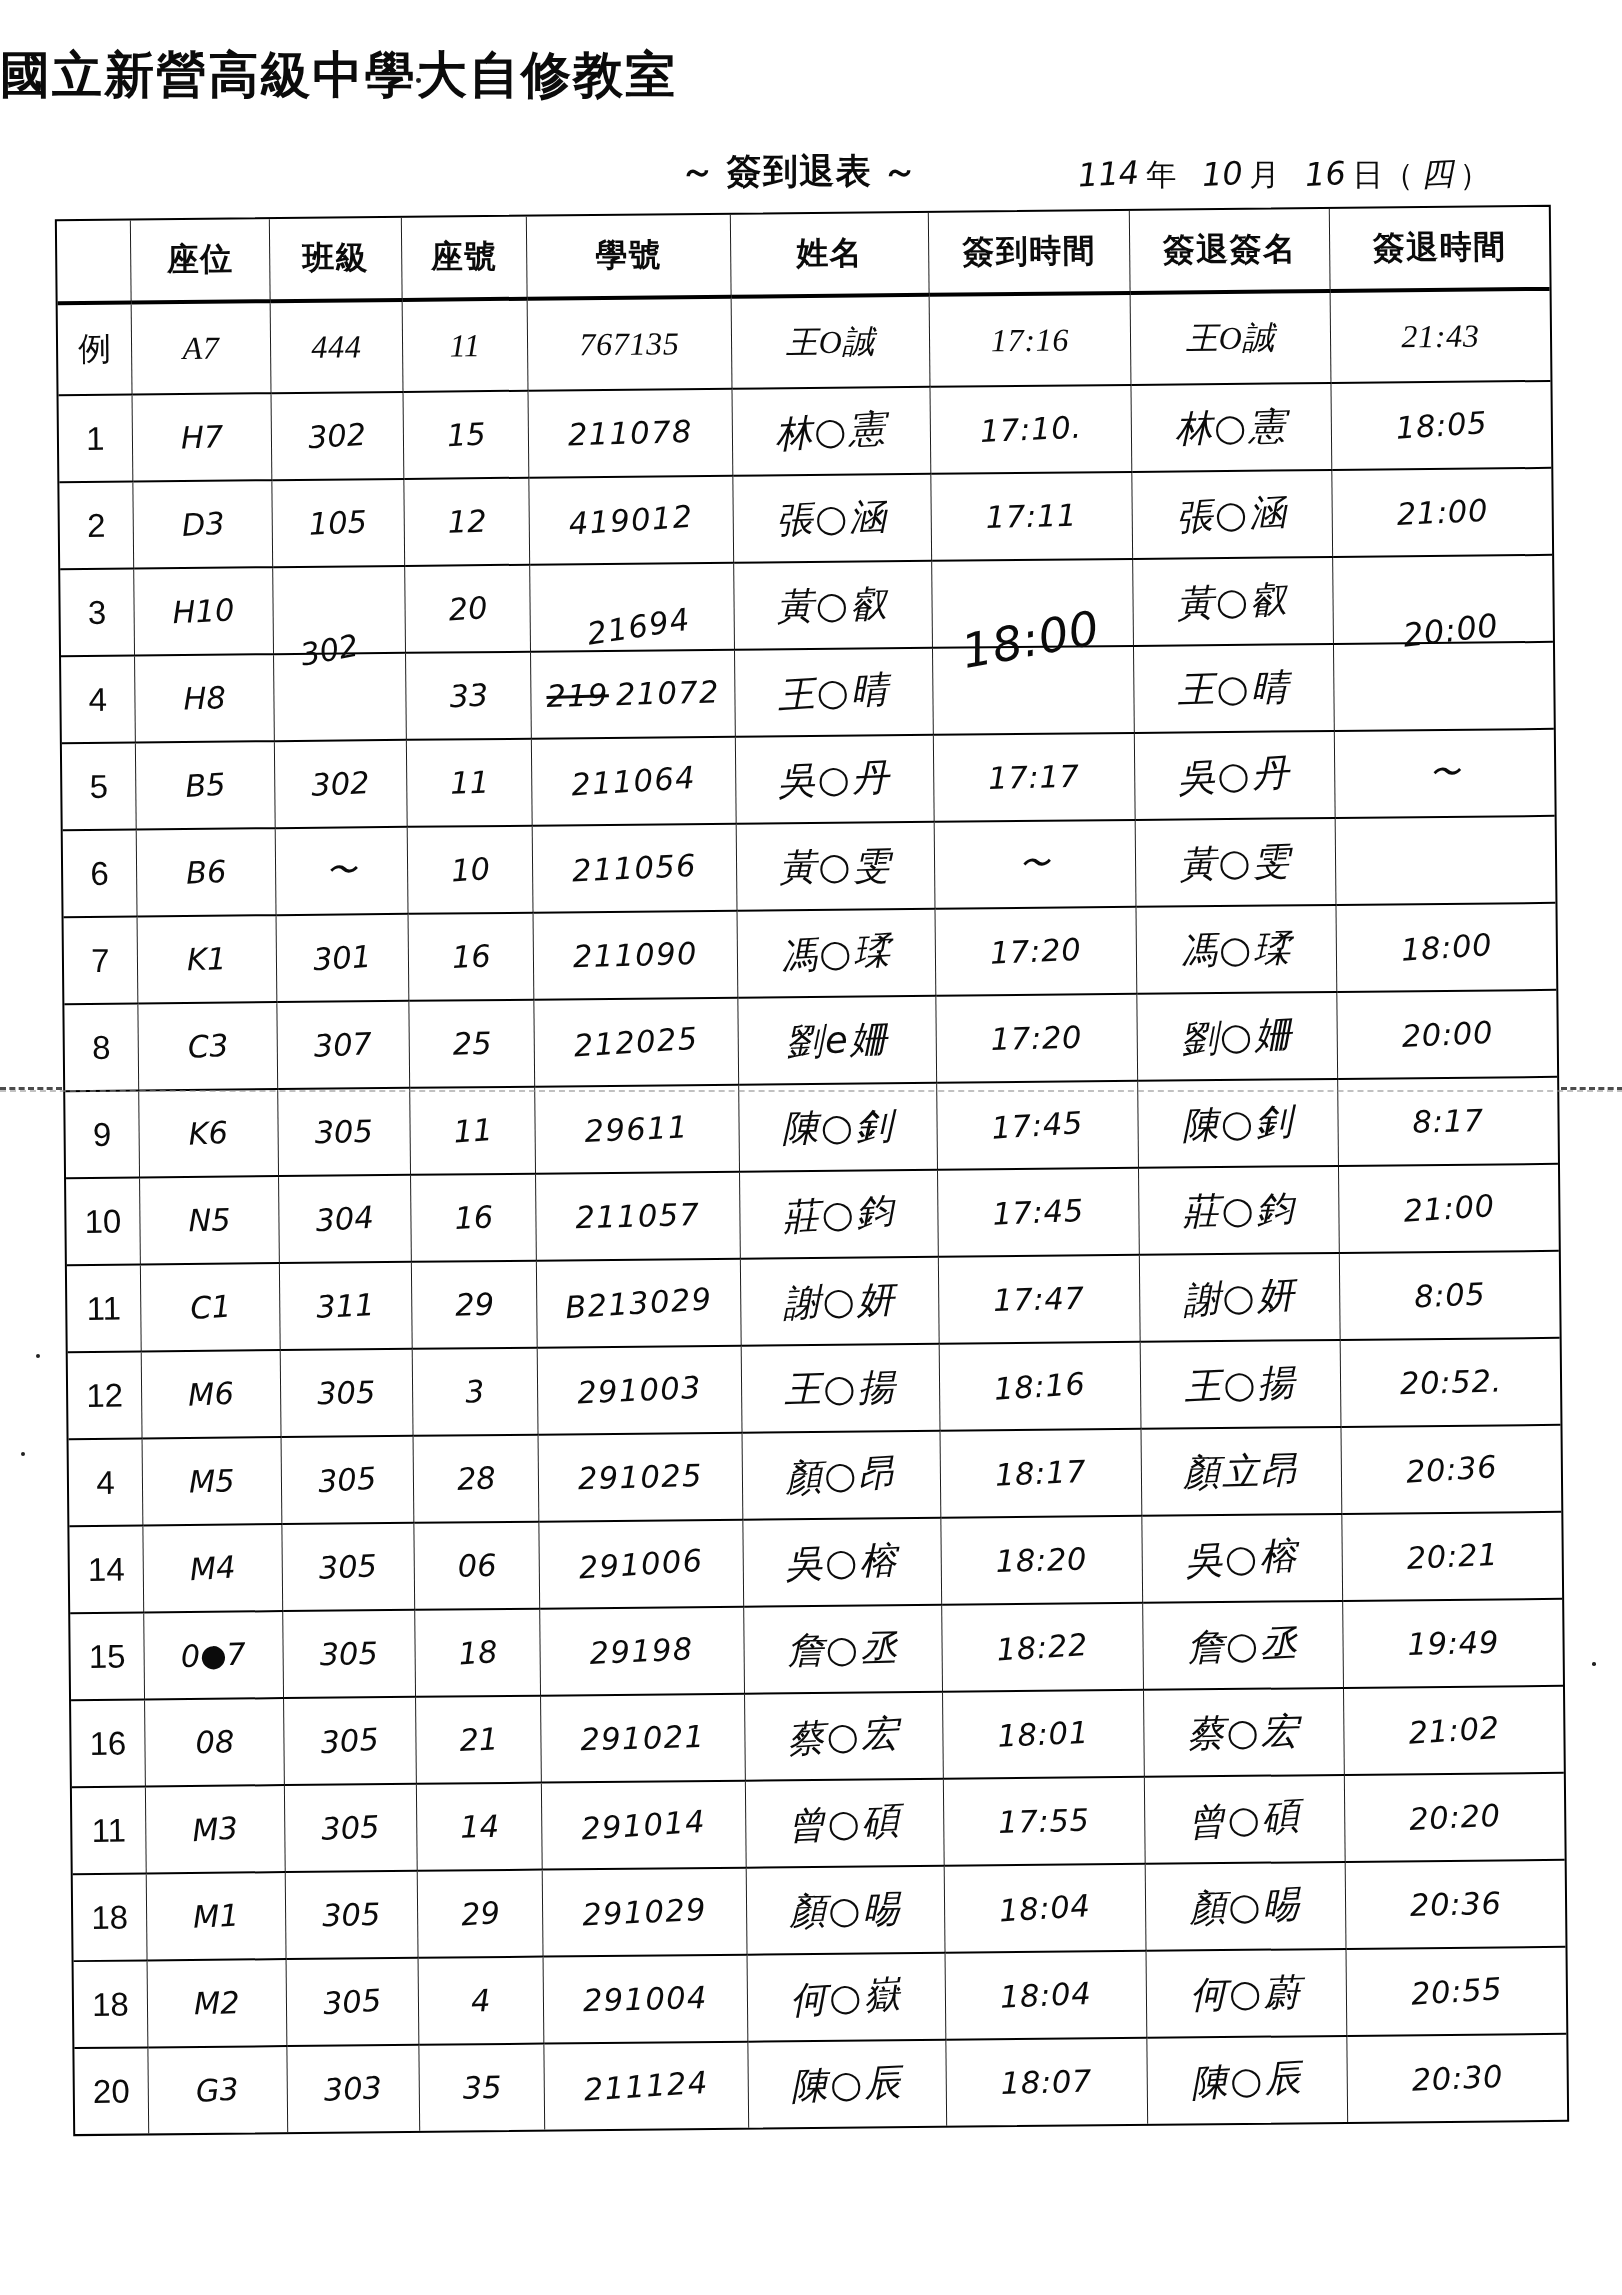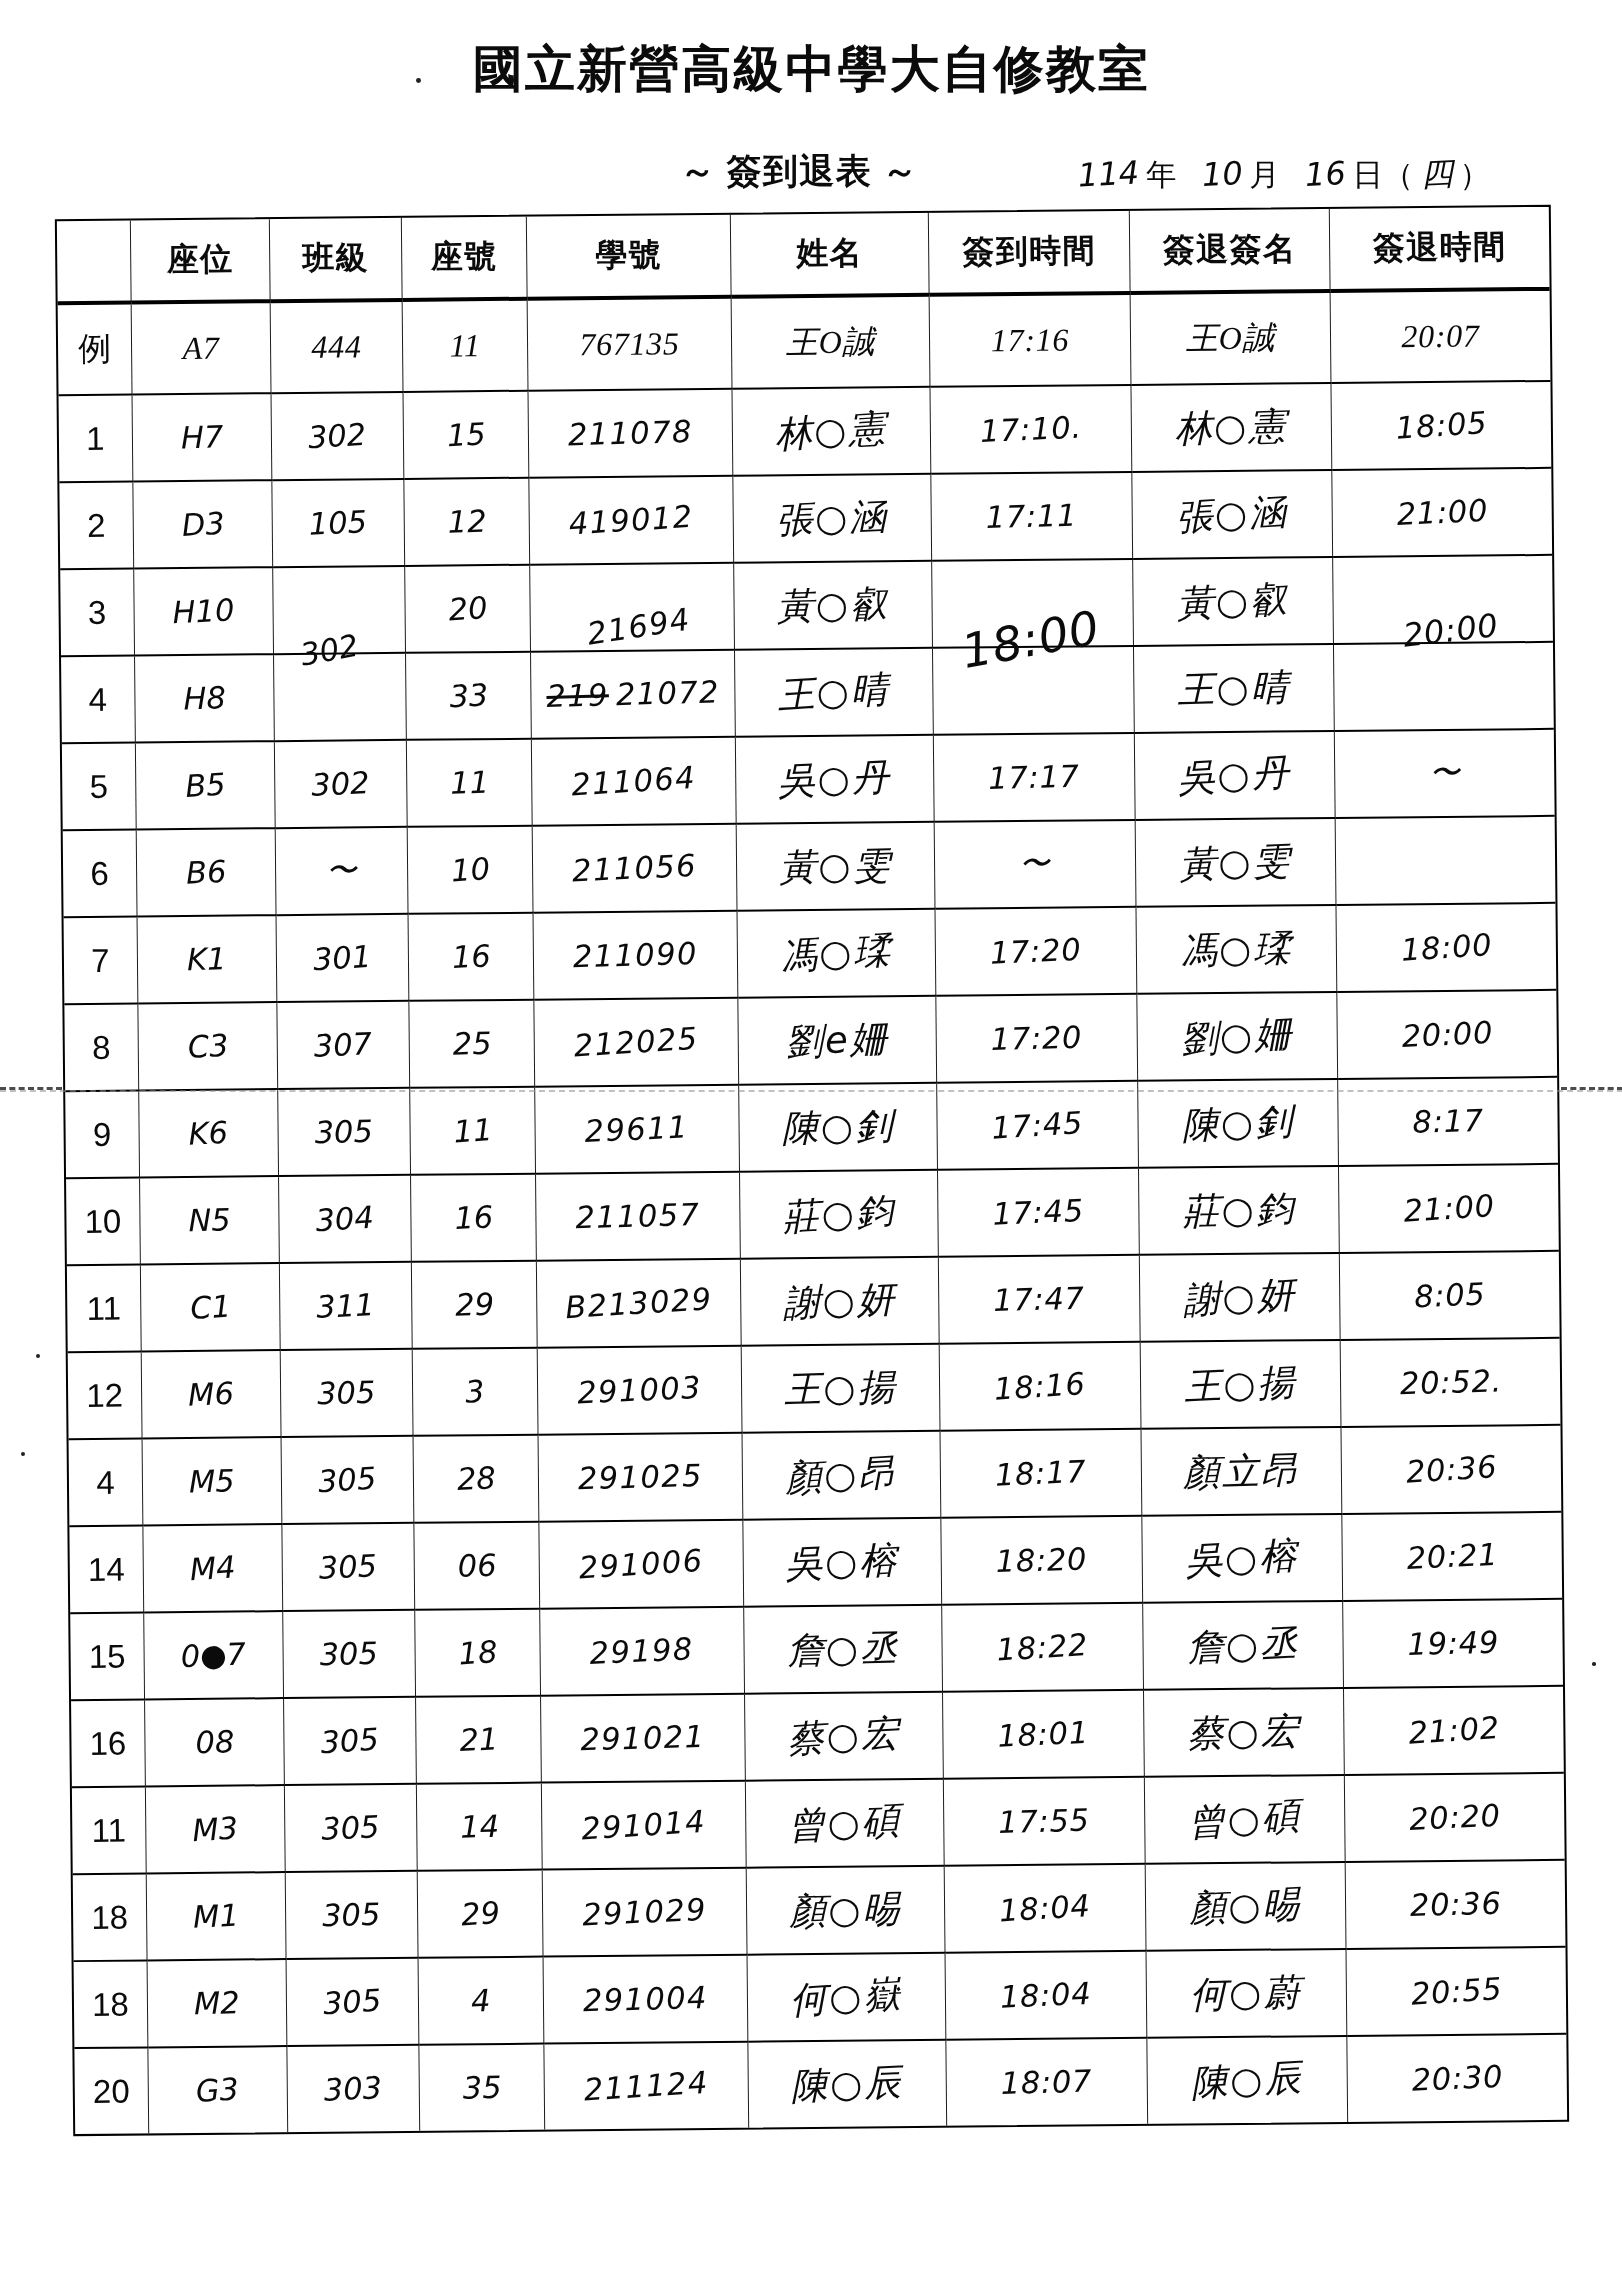--- a/index.html
+++ b/index.html
@@ -1,21 +1,21 @@
 <!DOCTYPE html>
 <html style="font-size:11px"><head>
 <meta charset="utf-8">
 <style>
   html,body{margin:0;padding:0;}
   body{
     width:1623px;height:2295px;position:relative;background:#ffffff;
     font-family:"Liberation Sans",sans-serif;color:#0b0b0b;overflow:hidden;
   }
   .title{
-    position:absolute;top:36px;left:0;width:100%;text-align:center;
+    position:absolute;top:42px;left:0;width:100%;
     font-family:"Liberation Serif",serif;font-weight:bold;font-size:50px;letter-spacing:2.1px;
   }
   .subtitle{
     position:absolute;top:148px;left:680px;
     font-family:"Liberation Serif",serif;font-weight:bold;font-size:35px;letter-spacing:1.4px;
   }
   .dateline{
     position:absolute;top:153px;left:1071px;font-size:30.5px;white-space:nowrap;
     font-family:"Liberation Serif",serif;
   }
@@ -113,21 +113,21 @@
       <div class="cell h-ex">
         <span class="exm">王O誠</span>
       </div>
       <div class="cell h-ex">
         <span class="exm">17:16</span>
       </div>
       <div class="cell h-ex">
         <span class="exm">王O誠</span>
       </div>
       <div class="cell h-ex last">
-        <span class="exm">20:07</span>
+        <span class="exm">21:43</span>
       </div>
       <div class="cell h-row">
         <span class="rownum">1</span>
       </div>
       <div class="cell h-row">
         <span class="hw hw-mid" style="transform: rotate(-1deg);">H7</span>
       </div>
       <div class="cell h-row">
         <span class="hw hw-mid" style="transform: rotate(-3deg);">302</span>
       </div>

